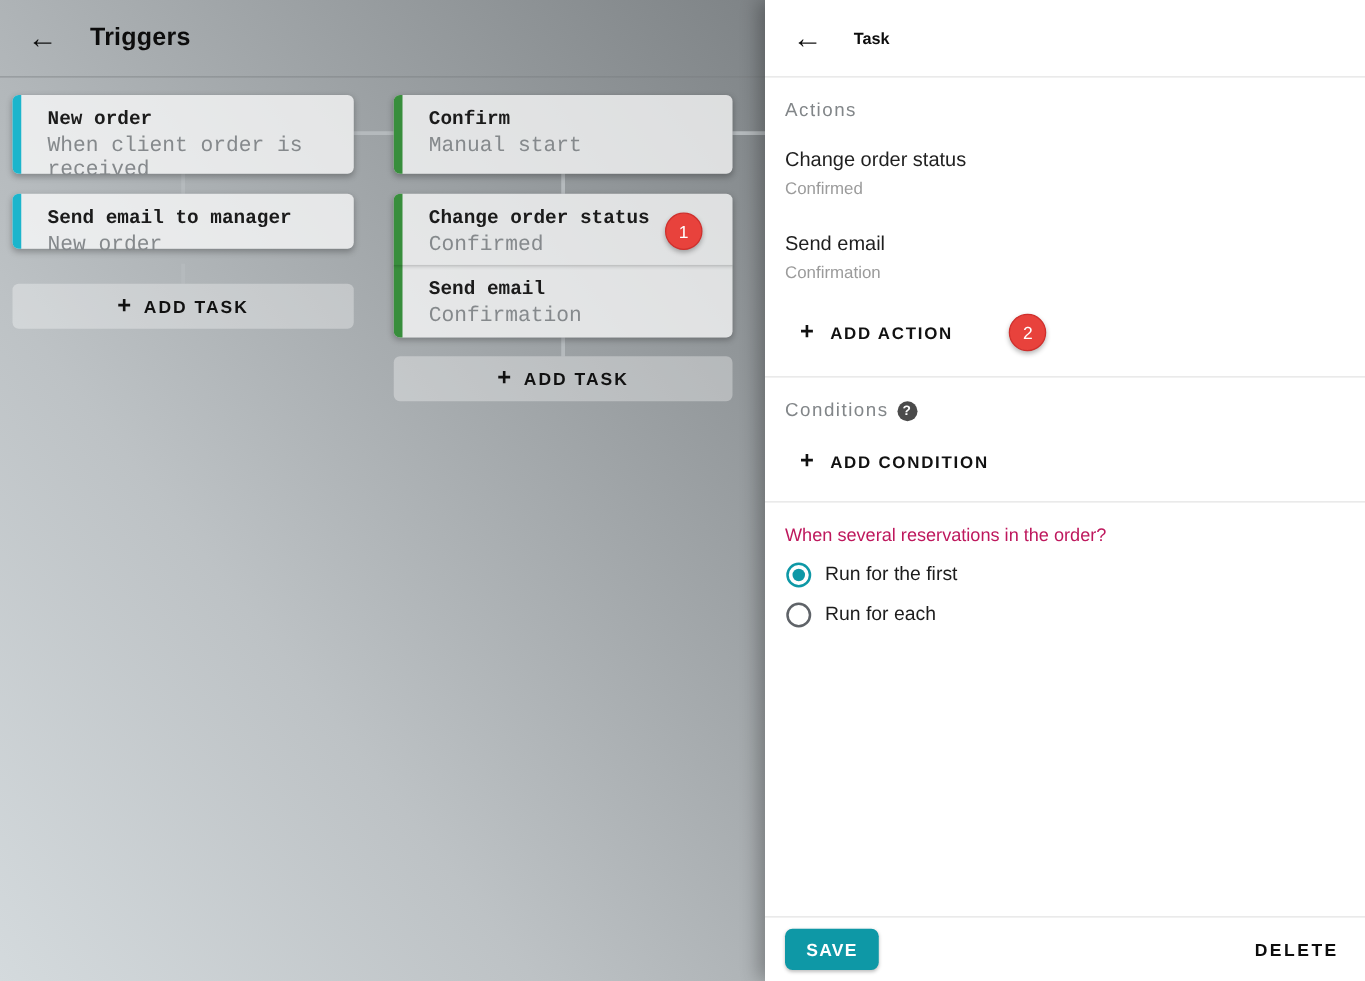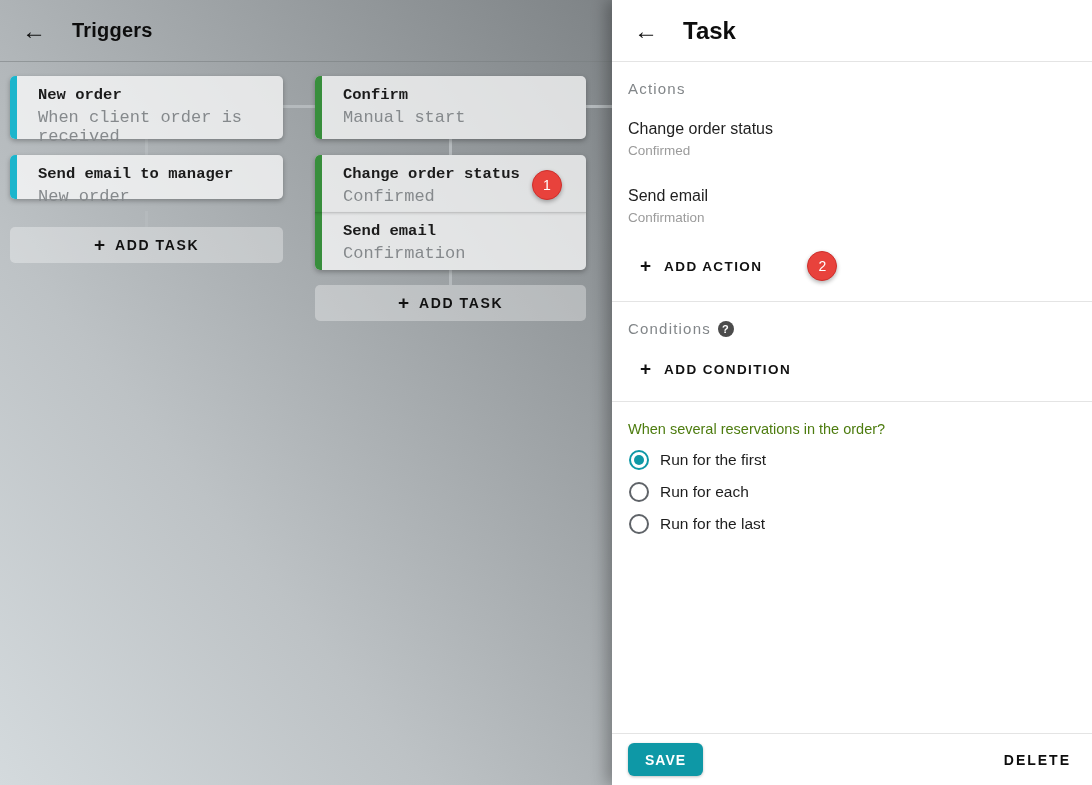--- a/index.html
+++ b/index.html
@@ -42,42 +42,42 @@
     box-shadow:0 2px 4px rgba(0,0,0,0.3);
     display:flex; align-items:center; justify-content:center;
     color:#fff; font-size:14px; }
   .badge-1 { position:absolute; left:217px; top:15px; }
 
   
   .panel { position:absolute; left:612px; top:0; width:480px; height:785px;
     background:#fff; box-shadow:-6px 0 14px rgba(0,0,0,0.28); }
   .panel-header { height:62px; display:flex; align-items:center; padding-left:14px;
     border-bottom:1px solid #e4e4e4; }
-  .panel-title { font-size:24px; font-weight:700; color:#0d0d0d; margin-left:17px; }
+  .panel-title { font-size:13px; font-weight:700; color:#0d0d0d; margin-left:17px; }
   .panel-section { padding:0 16px; }
   .section-label { margin-top:18px; font-size:15px; color:#828689; letter-spacing:1.2px;
     display:flex; align-items:center; gap:7px; }
   .help-icon { width:16px; height:16px; border-radius:50%; background:#4b4b4b;
     color:#fff; font-size:11px; font-weight:700; display:flex; align-items:center;
     justify-content:center; cursor:pointer; }
   .action-item { cursor:pointer; }
   .action-item .ai-title { font-size:16px; color:#1f1f1f; }
   .action-item .ai-sub { font-size:13.5px; color:#9b9b9b; margin-top:5px; }
   .ai-first { margin-top:23px; }
   .ai-next { margin-top:29px; }
   .add-row { margin-top:26px; height:30px; display:flex; align-items:center; gap:13px;
     cursor:pointer; padding-left:12px; }
   .add-row .add-label { font-size:13.5px; letter-spacing:1.4px; }
   .badge-2 { margin-left:32px; }
   .divider { height:1px; background:#e4e4e4; }
   .div-actions { margin-top:20px; }
   .div-conditions { margin-top:17px; }
   .cond-add { margin-top:17px; }
 
-  .question { margin-top:17px; font-size:14.5px; color:#4d7c0f; line-height:20px; }
+  .question { margin-top:17px; font-size:14.5px; color:#be185d; line-height:20px; }
   .radio-row { margin-top:10px; height:22px; display:flex; align-items:center; gap:11px;
     cursor:pointer; padding-left:1px; }
   .radio { width:20px; height:20px; border-radius:50%; border:2px solid #5f6368;
     position:relative; flex:0 0 auto; }
   .radio.checked { border-color:#0e98a6; }
   .radio.checked::after { content:""; position:absolute; inset:3px; border-radius:50%;
     background:#0e98a6; }
   .radio-label { font-size:15.5px; color:#1d1d1d; }
 
   .panel-footer { position:absolute; left:0; right:0; bottom:0; height:52px;
@@ -215,23 +215,19 @@
     <div class="question">When several reservations in the order?</div>
 
     <div class="radio-row">
       <span class="radio checked"></span>
       <span class="radio-label">Run for the first</span>
     </div>
     <div class="radio-row">
       <span class="radio"></span>
       <span class="radio-label">Run for each</span>
     </div>
-    <div class="radio-row">
-      <span class="radio"></span>
-      <span class="radio-label">Run for the last</span>
-    </div>
   </div>
 
   <div class="panel-footer">
     <button class="save-btn">SAVE</button>
     <div class="delete-btn">DELETE</div>
   </div>
 </div>
 
 </body></html>

